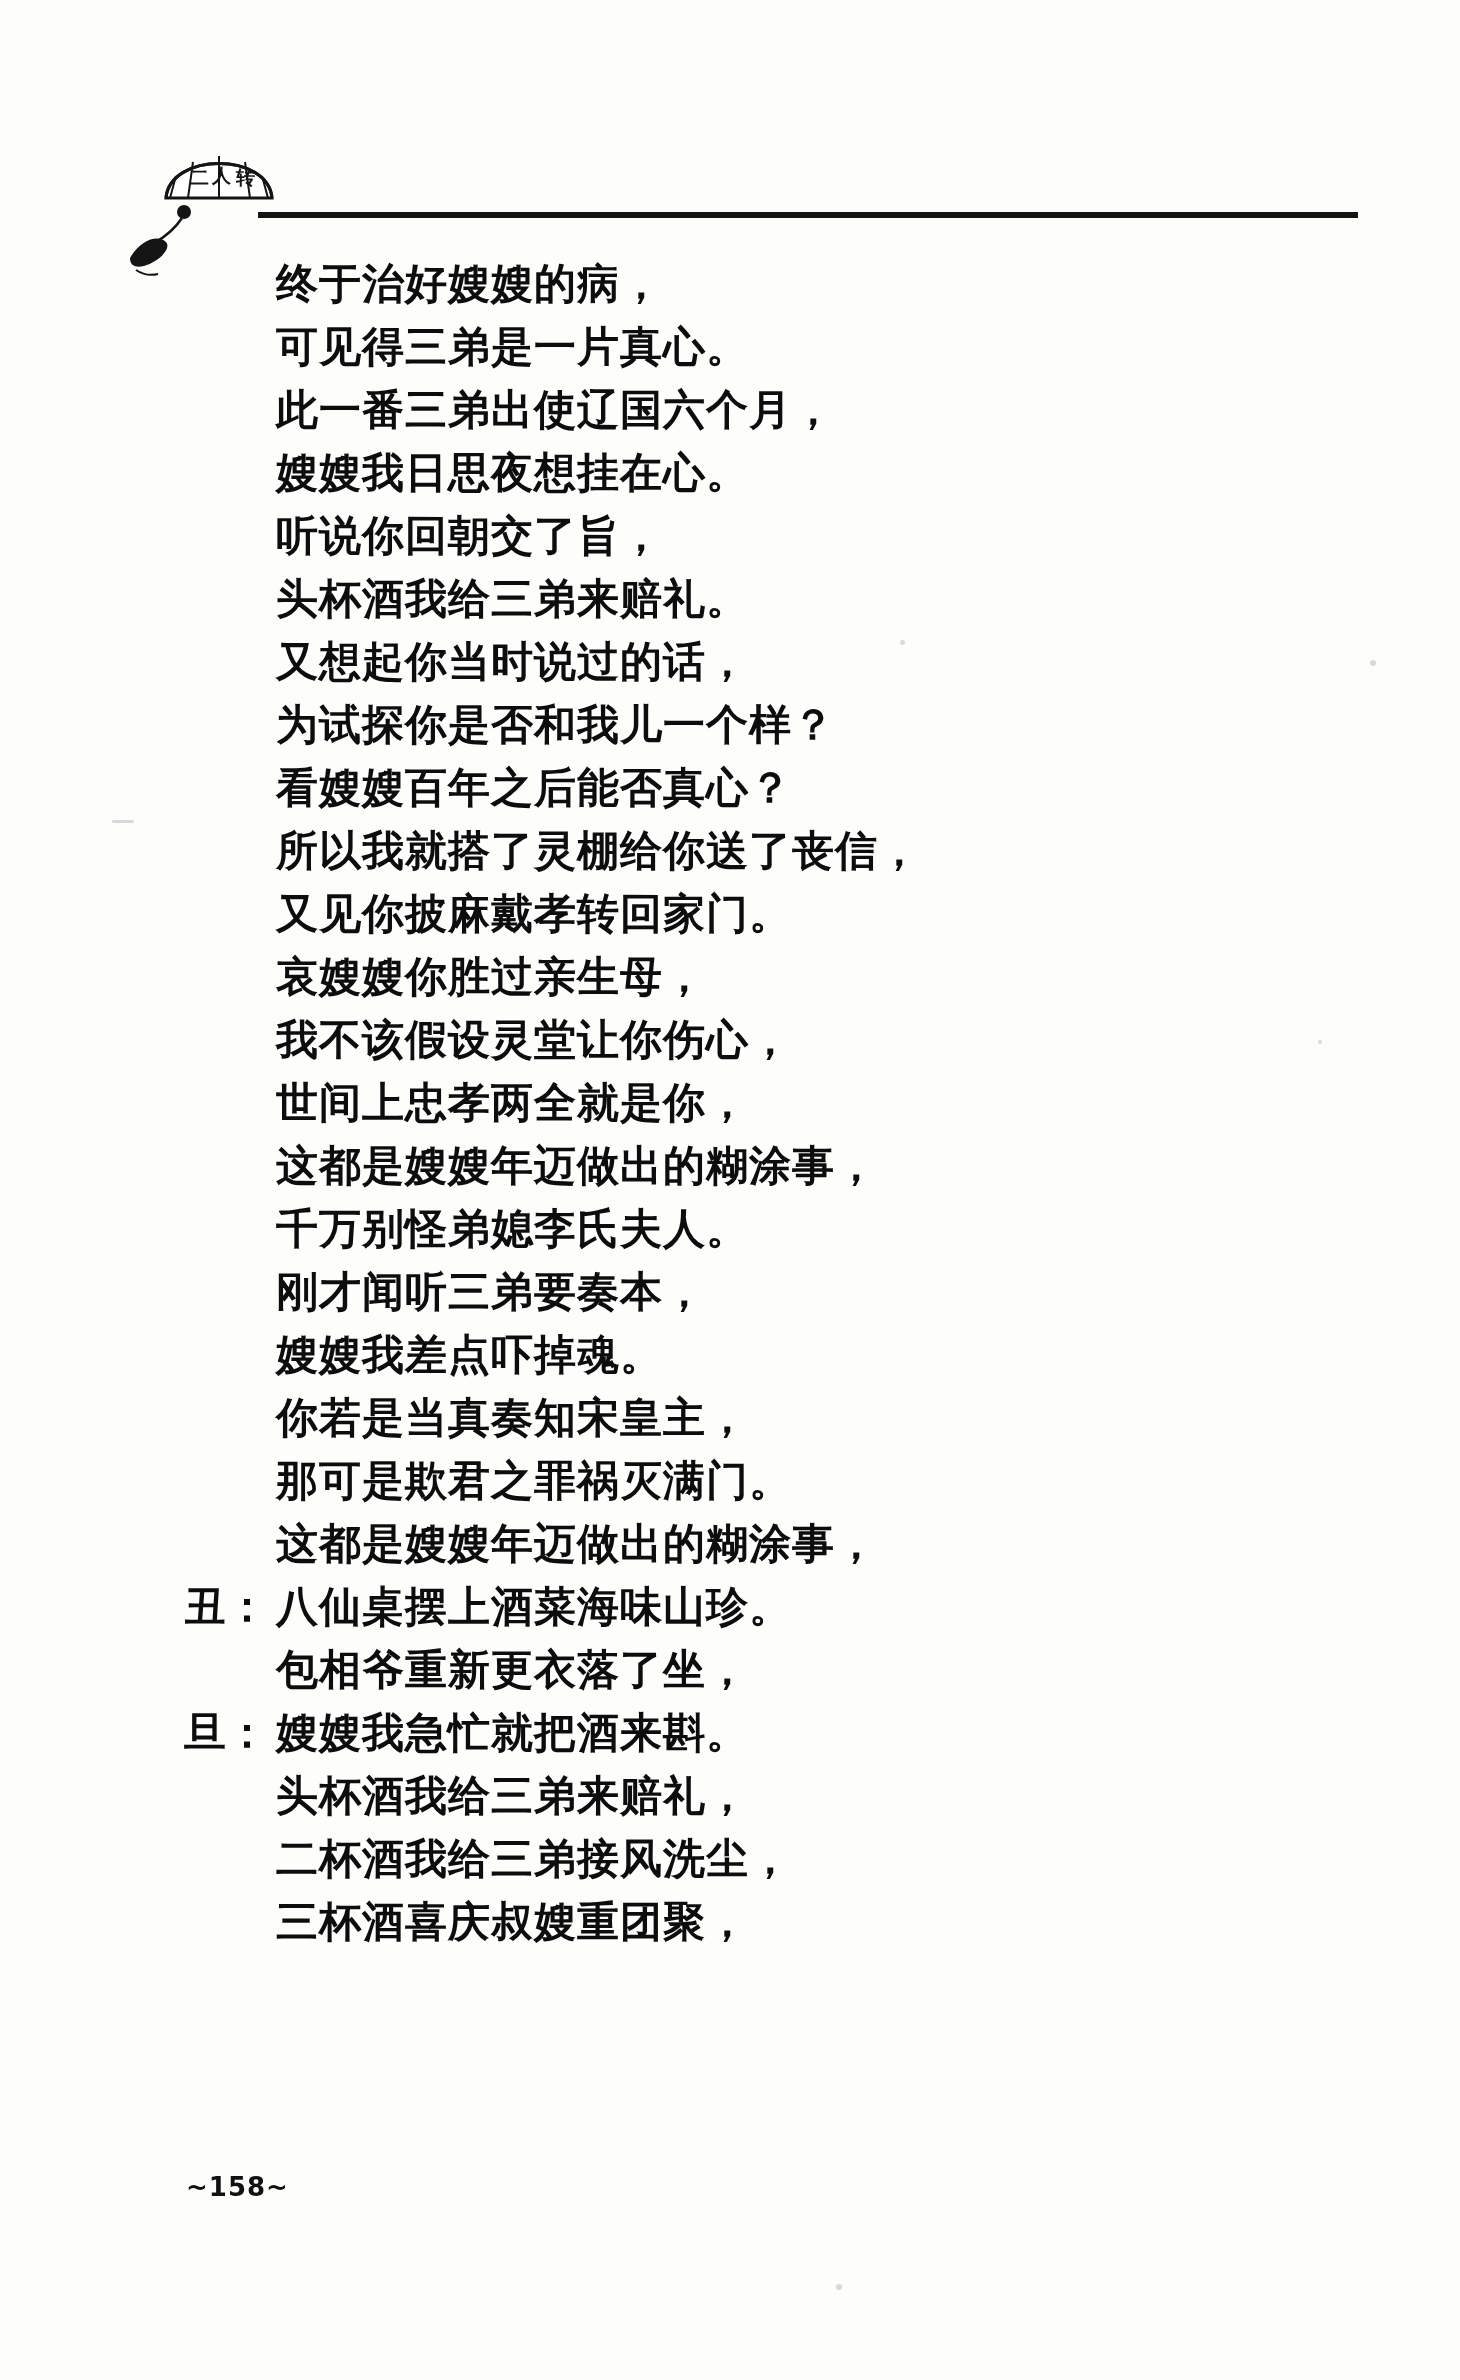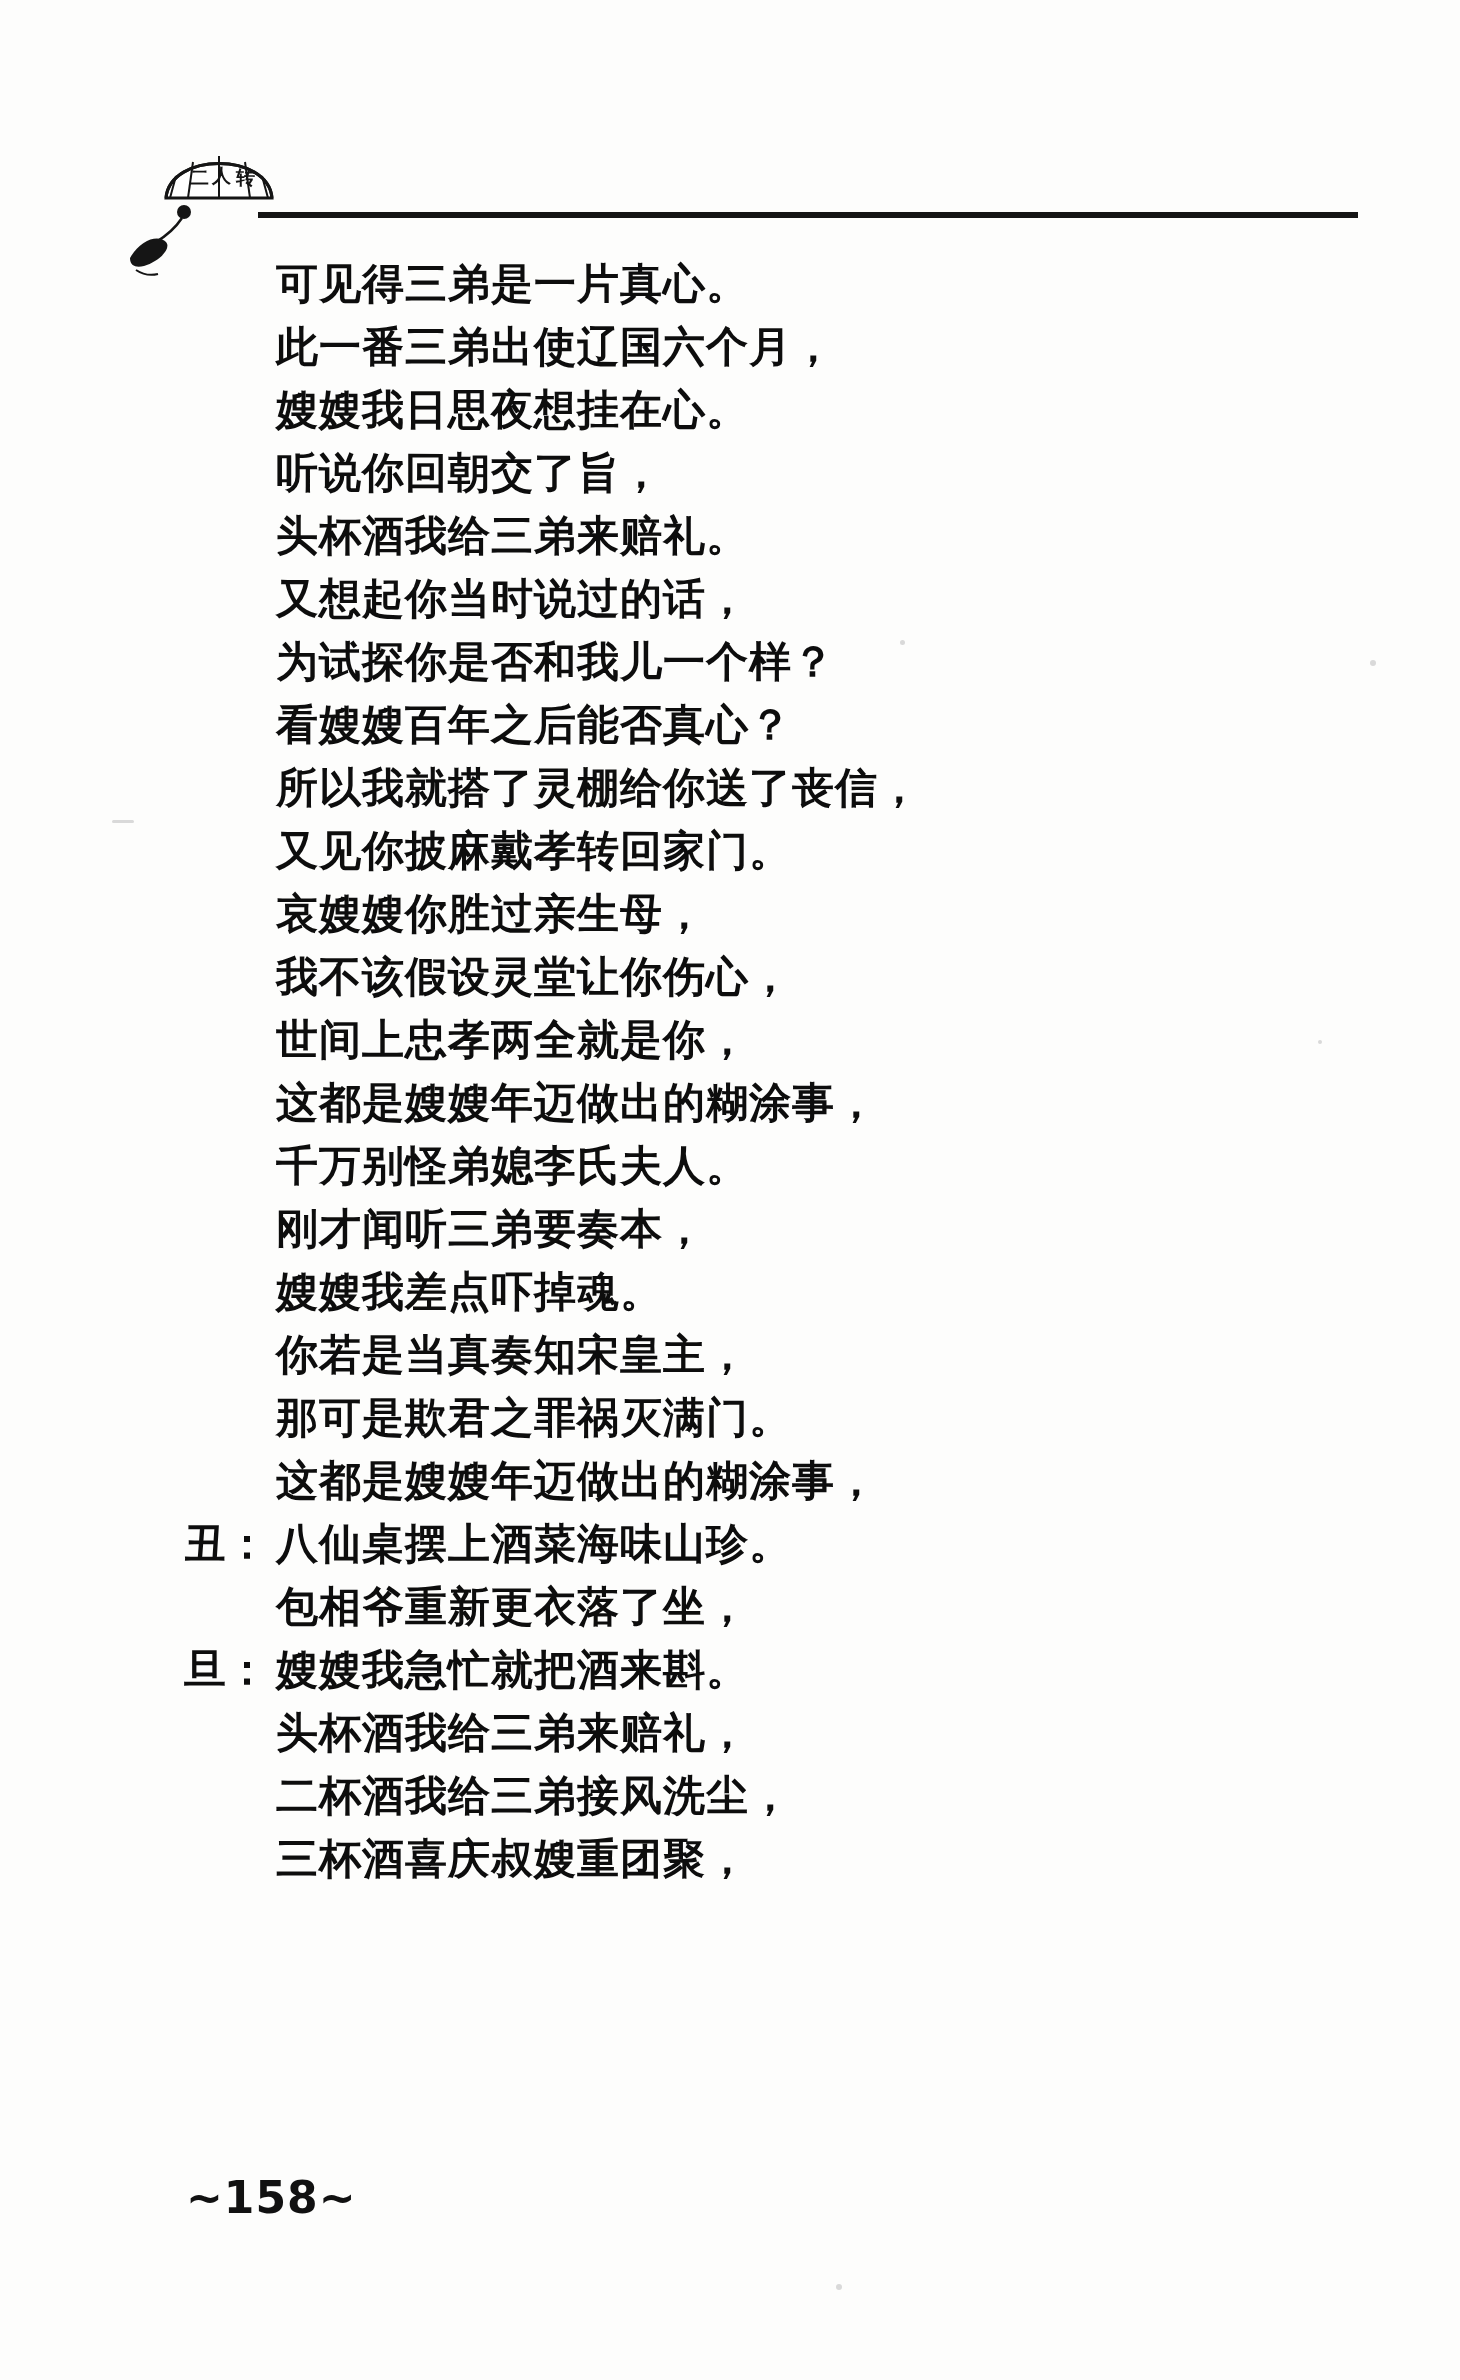--- a/index.html
+++ b/index.html
@@ -80,21 +80,21 @@
   .line .text {
     display: inline-block;
   }
 
   
   .page-number {
     position: absolute;
     left: 186px;
     top: 2172px;
     font-family: "DejaVu Sans", sans-serif;
-    font-size: 44px;
+    font-size: 26px;
     font-weight: 700;
     color: #111;
     letter-spacing: 1px;
   }
 
   
   .speck {
     position: absolute;
     background: #d9d9d9;
     border-radius: 50%;
@@ -126,20 +126,23 @@
       <path d="M60 18 C52 30, 44 36, 34 42" stroke="#151515" stroke-width="2.5" fill="none"></path>
       <path d="M8 58 C18 40, 36 34, 44 42 C50 49, 36 62, 22 66 C14 68, 8 66, 8 58 Z" fill="#151515"></path>
       <path d="M14 70 C20 74, 28 76, 36 74" stroke="#151515" stroke-width="2" fill="none"></path>
     </svg>
   </div>
 
   <div class="header-rule"></div>
 
   <div class="body-text">
     <div class="line-wrap">
+      <div class="line"><span class="speaker"></span><span class="text">终于治好嫂嫂的病，</span></div>
+    </div>
+    <div class="line-wrap">
       <div class="line"><span class="speaker"></span><span class="text">可见得三弟是一片真心。</span></div>
     </div>
     <div class="line-wrap">
       <div class="line"><span class="speaker"></span><span class="text">此一番三弟出使辽国六个月，</span></div>
     </div>
     <div class="line-wrap">
       <div class="line"><span class="speaker"></span><span class="text">嫂嫂我日思夜想挂在心。</span></div>
     </div>
     <div class="line-wrap">
       <div class="line"><span class="speaker"></span><span class="text">听说你回朝交了旨，</span></div>

